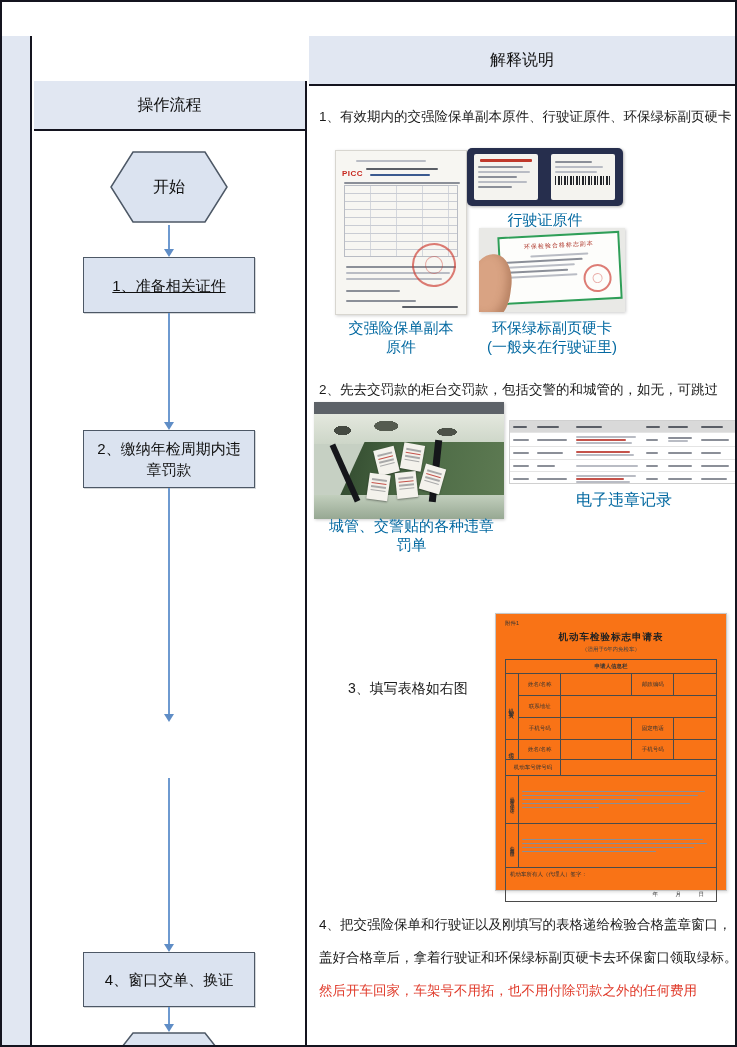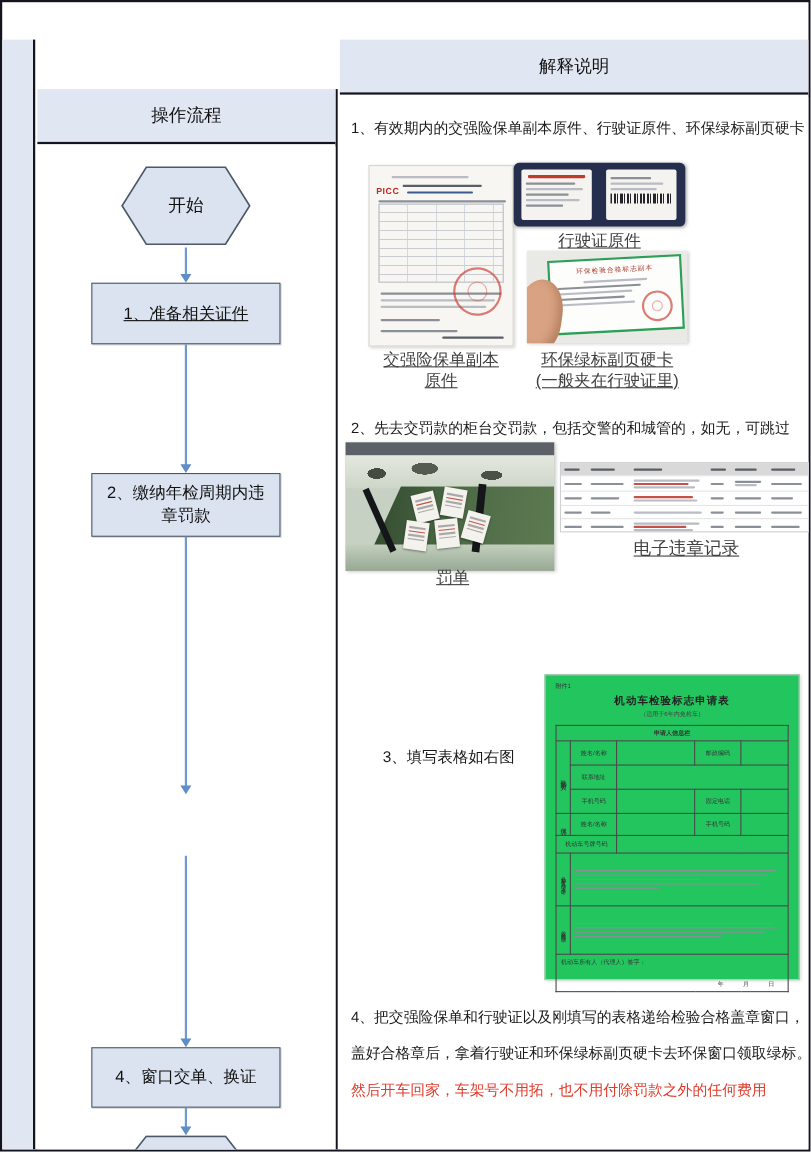--- a/index.html
+++ b/index.html
@@ -42,21 +42,21 @@
   .flow-hex span { position:relative; z-index:1; }
   .arrow { position:absolute; width:14px; margin-left:-7px; }
   .arrow .shaft { position:absolute; left:calc(50% - .75px); top:0; bottom:7px; width:1.5px; background:#6e9ad0; }
   .arrow .head {
     position:absolute; bottom:0; left:calc(50% - 5px); width:0; height:0;
     border-left:5px solid transparent; border-right:5px solid transparent; border-top:8px solid #5f8dc6;
   }
   
   .ex { position:absolute; color:#1a1a1a; }
   .ex-text { font-size:13.5px; letter-spacing:0; white-space:nowrap; }
-  .cap { text-align:center; font-size:15px; line-height:19px; color:#404040;text-decoration:underline; }
+  .cap { text-align:center; font-size:15px; line-height:19px; color:#0369a1; }
   .cap-sm { font-size:16px; }
   .red-line { color:#e03a2a; }
   
   .tline { height:2px; background:#8b8f98; margin:3px 0; border-radius:1px; }
   .tline.lt { background:#b9bcc4; }
   .tline.red { background:#c4524a; }
   .tline.dk { background:#5a5e66; }
   
   .ins-doc { background:#f7f6f2; border:1px solid #d8d6d0; box-shadow:1px 1px 3px rgba(0,0,0,.18); overflow:hidden; }
   .ins-brand { position:absolute; left:6px; top:18px; font-size:8px; font-weight:bold; color:#c6271e; letter-spacing:.5px; }
@@ -110,21 +110,21 @@
     position:absolute; width:21px; height:26px; background:#f4f2ec; box-shadow:0 1px 2px rgba(0,0,0,.4); padding:3px 2px;
   }
   .ticket i { display:block; height:1.5px; background:#a9a9a9; margin:2px 1px; }
   .ticket i.r { background:#c4524a; }
   
   .vio-table { background:#fff; border:1px solid #d0d0d0; }
   .vio-head { display:flex; height:11px; background:#d9d9d9; align-items:center; }
   .vio-row { display:flex; border-top:1px solid #e4e4e4; align-items:center; }
   .vio-cell { padding:0 3px; }
   
-  .app-form { background:#22c55e; border:1px solid #c6c6c6; box-shadow:1px 1px 3px rgba(0,0,0,.15); padding:6px 9px; }
+  .app-form { background:#f97316; border:1px solid #c6c6c6; box-shadow:1px 1px 3px rgba(0,0,0,.15); padding:6px 9px; }
   .af-att { font-size:5.5px; color:#333; }
   .af-title { font-size:9.5px; font-weight:bold; text-align:center; color:#222; margin-top:4px; letter-spacing:1px; }
   .af-sub { font-size:5.5px; text-align:center; color:#444; margin-top:2px; }
   table.af { width:100%; border-collapse:collapse; margin-top:6px; table-layout:fixed; }
   table.af td { border:1px solid #4a4a4a; font-size:5.5px; color:#333; padding:2px 3px; vertical-align:middle; }
   td.af-head { text-align:center; font-weight:bold; font-size:6.5px; height:14px; }
   td.vert { writing-mode:vertical-rl; text-orientation:upright; text-align:center; letter-spacing:1px; padding:2px 1px; font-size:5px; }
   td.lbl { text-align:center; }
   .af .tline { margin:2.5px 0; height:1.5px; background:#8a8e96; }
   .af-sign { height:34px; position:relative; }
@@ -406,20 +406,21 @@
               <div class="tline" style="width:24px;"></div>
             </div>
           <div class="vio-cell" style="width:38px;">
               <div class="tline" style="width:26px;"></div>
             </div>
         </div>
       </div>
 
       <div class="ex cap cap-sm" style="left:230px;top:402px;width:170px;">电子违章记录</div>
       <div class="ex cap" style="left:15px;top:428px;width:175px;">
+        <div>城管、交警贴的各种违章</div>
         <div>罚单</div>
       </div>
 
       <div class="ex" style="left:10px;top:592px;font-size:14px;margin-left:29px;">3、填写表格如右图</div>
 
       <div class="ex app-form" style="left:186px;top:525px;width:232px;height:278px;">
         <div class="af-att">附件1</div>
         <div class="af-title">机动车检验标志申请表</div>
         <div class="af-sub">（适用于6年内免检车）</div>
         <table class="af">

